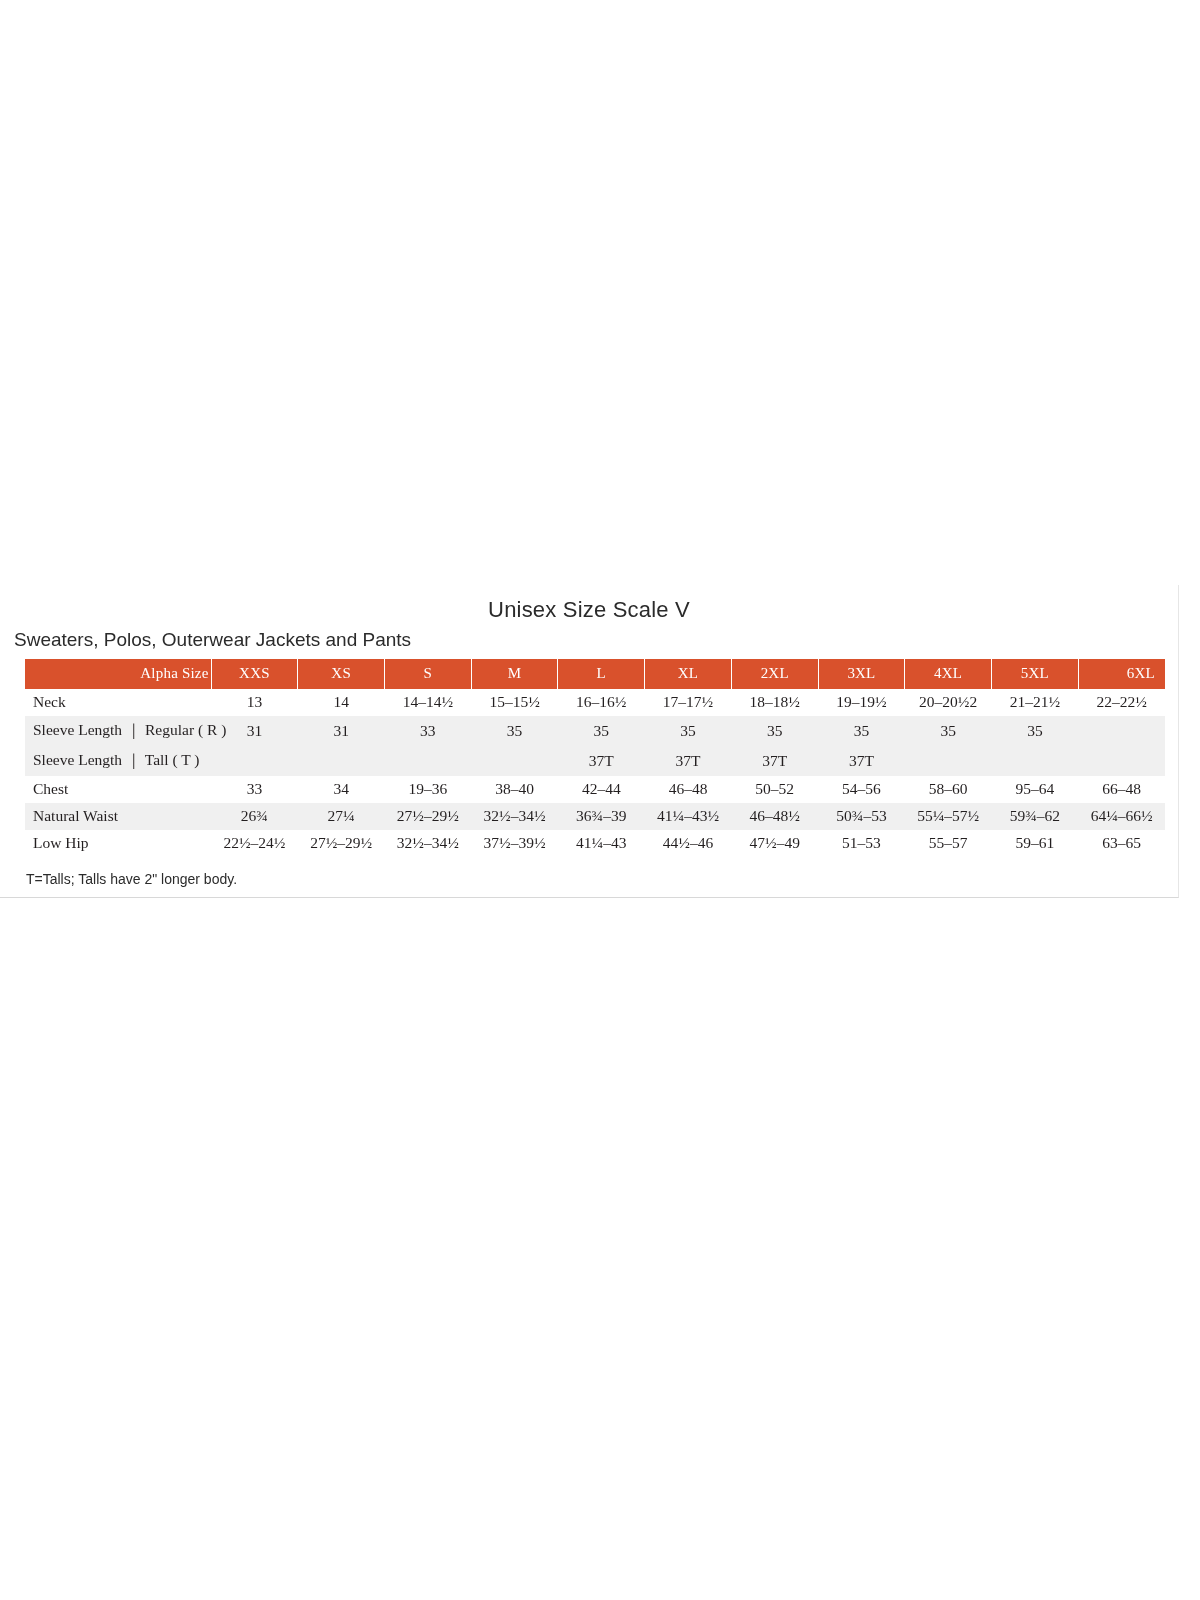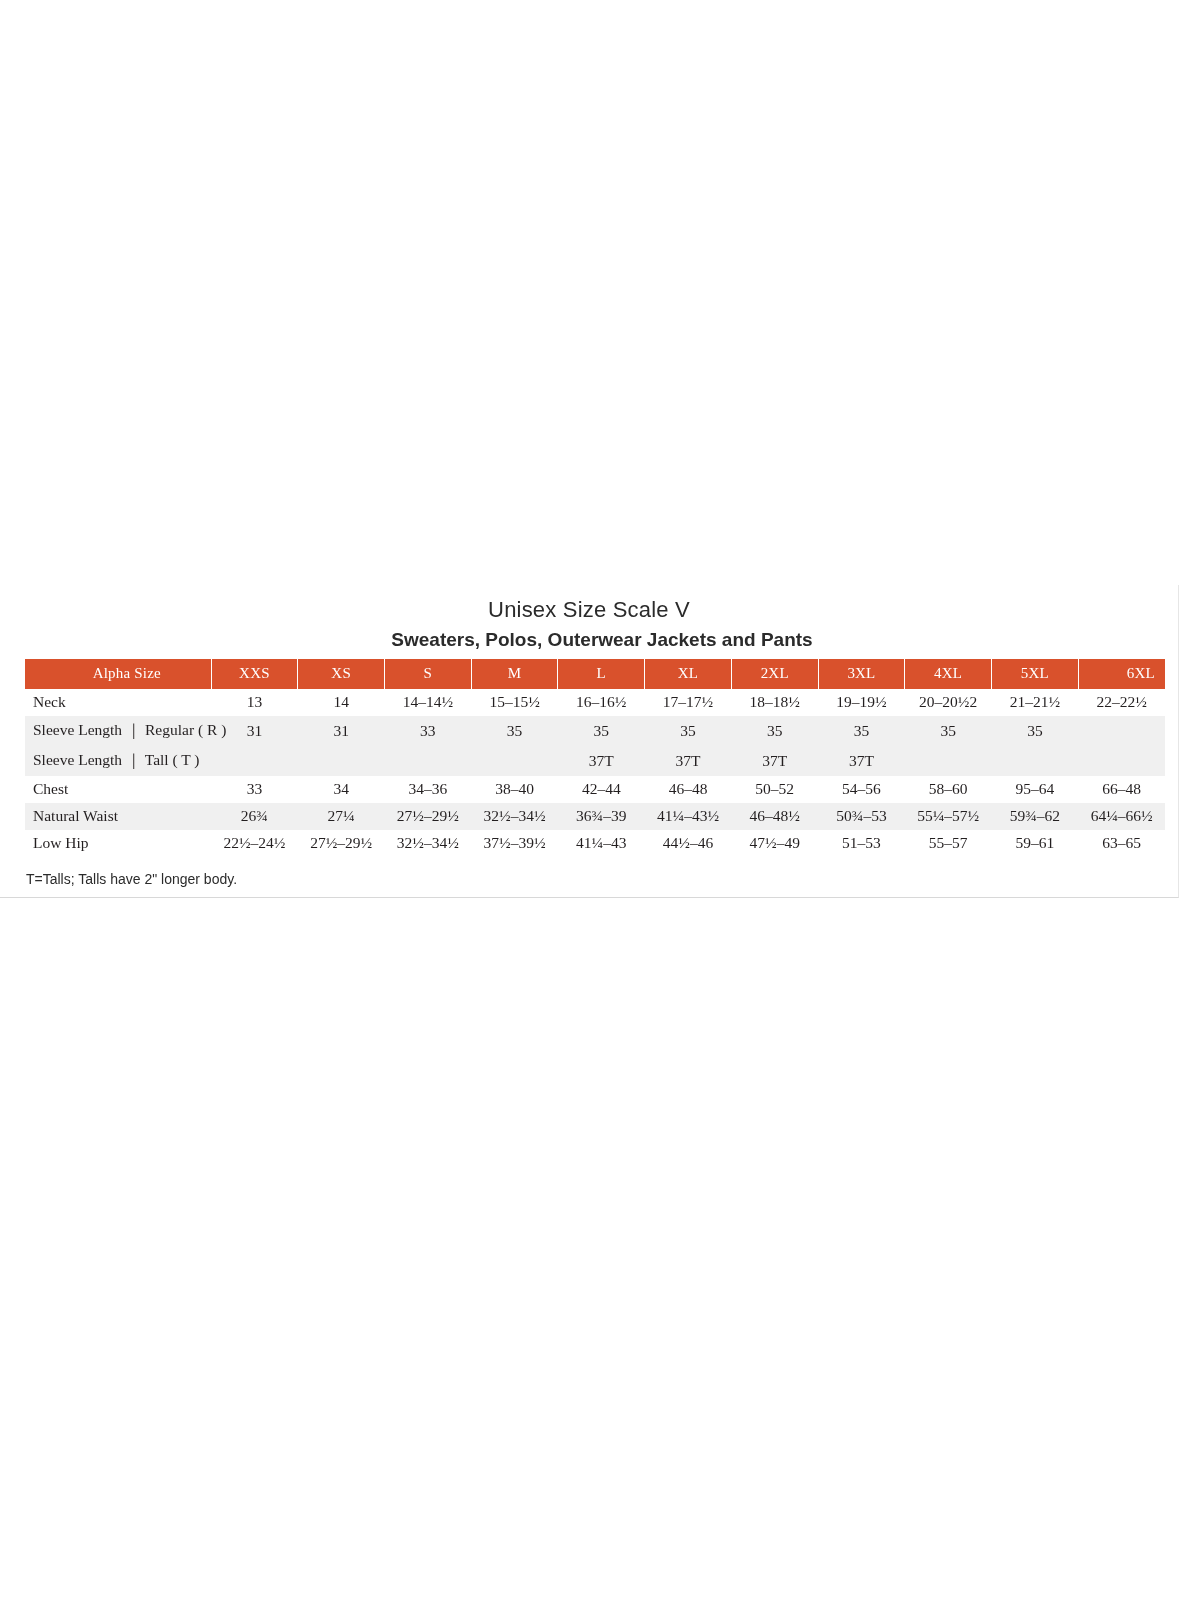--- a/index.html
+++ b/index.html
@@ -37,26 +37,25 @@
     font-size: 22px;
     font-weight: 400;
     color: #2b2b2b;
     letter-spacing: 0.2px;
     padding-top: 12px;
     padding-bottom: 2px;
   }
   .subtitle {
     font-family: "Liberation Sans", sans-serif;
     font-size: 19px;
-    font-weight: 700;
+    font-weight: 400;
     color: #2b2b2b;
-    padding-left: 26px;
+    padding-left: 14px;
     padding-top: 4px;
     padding-bottom: 8px;
-    text-align: center;
   }
   table.size-table {
     border-collapse: collapse;
     width: 1140px;
     margin-left: 25px;
     table-layout: fixed;
   }
   table.size-table th,
   table.size-table td {
     font-family: "Liberation Serif", serif;
@@ -75,21 +74,21 @@
     letter-spacing: 0.2px;
     border-right: 1px solid #ffffff;
     padding-top: 6px;
     padding-bottom: 7px;
   }
   table.size-table thead th:last-child {
     border-right: 0;
     padding-left: 40px;
   }
   table.size-table thead th.rowhead {
-    text-align: center;
+    text-align: right;
     padding-left: 20px;
   }
   table.size-table td.rowhead {
     text-align: left;
     padding-left: 8px;
     font-size: 15.5px;
     margin-top: 28px;
   }
   table.size-table tbody tr.shaded td {
     background: #f0f0f0;
@@ -187,21 +186,21 @@
           <td>37T</td>
           <td>37T</td>
           <td></td>
           <td></td>
           <td></td>
         </tr>
         <tr class="plain">
           <td class="rowhead">Chest</td>
           <td>33</td>
           <td>34</td>
-          <td>34–36</td>
+          <td>19–36</td>
           <td>38–40</td>
           <td>42–44</td>
           <td>46–48</td>
           <td>50–52</td>
           <td>54–56</td>
           <td>58–60</td>
           <td>95–64</td>
           <td>66–48</td>
         </tr>
         <tr class="shaded">

